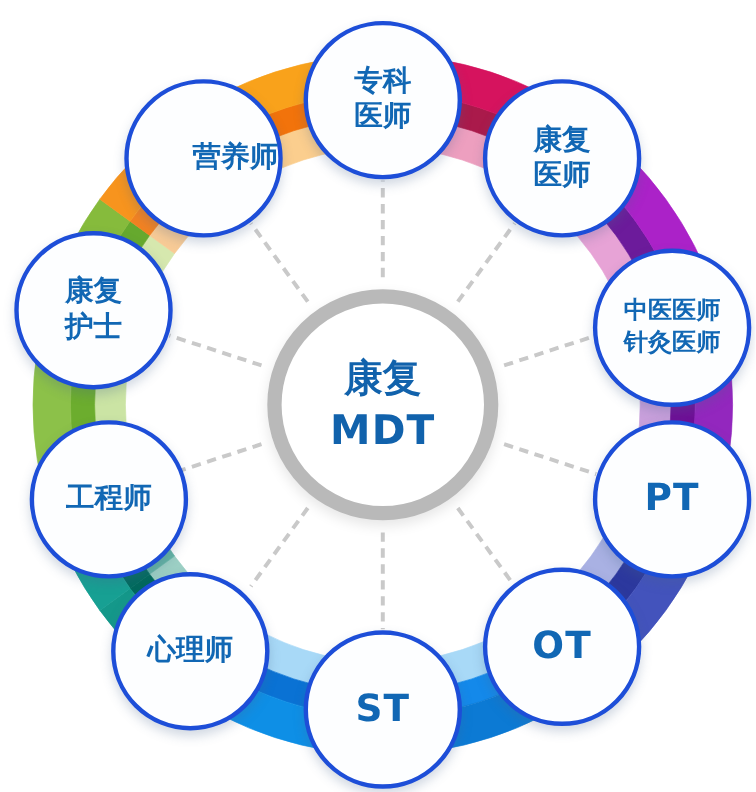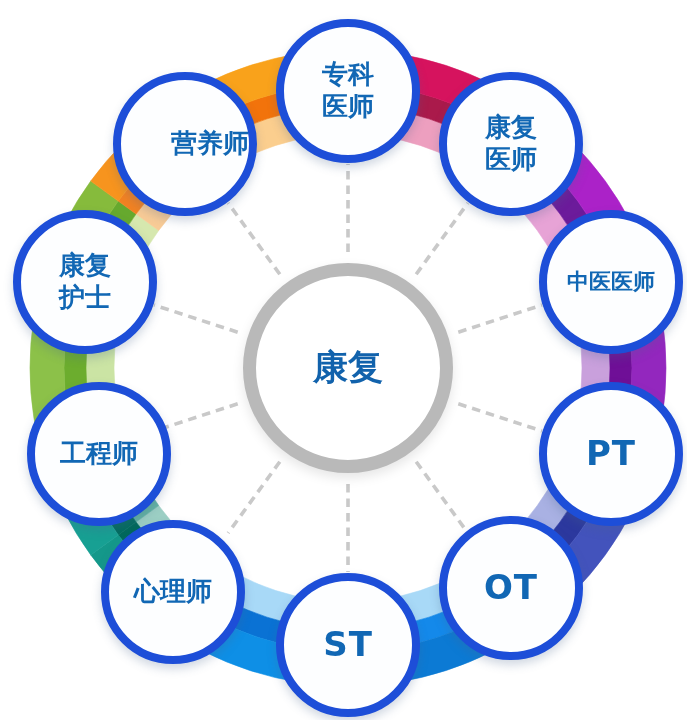--- a/index.html
+++ b/index.html
@@ -3,21 +3,21 @@
 <meta charset="utf-8">
 <style>
   html,body{margin:0;padding:0;background:#ffffff;}
   .stage{
     position:relative;width:687px;height:720px;background:#ffffff;overflow:hidden;
     font-family:"DejaVu Sans","Liberation Sans",sans-serif;
   }
   .ring-svg{position:absolute;left:0;top:0;width:687px;height:720px;}
   .member-circle{
     position:absolute;box-sizing:border-box;width:144px;height:144px;border-radius:50%;
-    border:8px solid #1d4ed8;background:#FDFEFF;
+    border:4px solid #1d4ed8;background:#FDFEFF;
     display:flex;flex-direction:column;align-items:center;justify-content:center;
     box-shadow:0 5px 10px rgba(70,100,140,0.25);
   }
   .member-line{
     display:block;color:#1167B4;font-weight:700;font-size:26px;line-height:1.22;
     text-align:center;white-space:nowrap;
   }
   .member-line.small{font-size:22px;line-height:1.3;}
   .member-line.latin{font-size:34px;letter-spacing:1px;}
   .center-circle{
@@ -89,22 +89,23 @@
 
   <div id="member-circles">
       <div class="member-circle" style="left: 276px; top: 19px;">
         <span class="member-line">专科</span>
         <span class="member-line">医师</span>
       </div>
       <div class="member-circle" style="left: 439px; top: 72px;">
         <span class="member-line">康复</span>
         <span class="member-line">医师</span>
       </div>
-      <div class="member-circle" style="left: 539px; top: 210px;">
+      <div class="member-circle" style="left: 539px; top: 226px;">
         <span class="member-line small">中医医师</span>
+        <span class="member-line small">针灸医师</span>
       </div>
       <div class="member-circle" style="left: 539px; top: 382px;">
         <span class="member-line latin">PT</span>
       </div>
       <div class="member-circle" style="left: 439px; top: 516px;">
         <span class="member-line latin">OT</span>
       </div>
       <div class="member-circle" style="left: 276px; top: 573px;">
         <span class="member-line latin">ST</span>
       </div>
@@ -118,14 +119,15 @@
         <span class="member-line">康复</span>
         <span class="member-line">护士</span>
       </div>
       <div class="member-circle" style="left: 113px; top: 72px; align-items: flex-end;">
         <span class="member-line">营养师</span>
       </div>
     </div>
 
   <div class="center-circle">
     <span class="center-line1">康复</span>
+    <span class="center-line2">MDT</span>
   </div>
 </div>
 
 </body></html>

